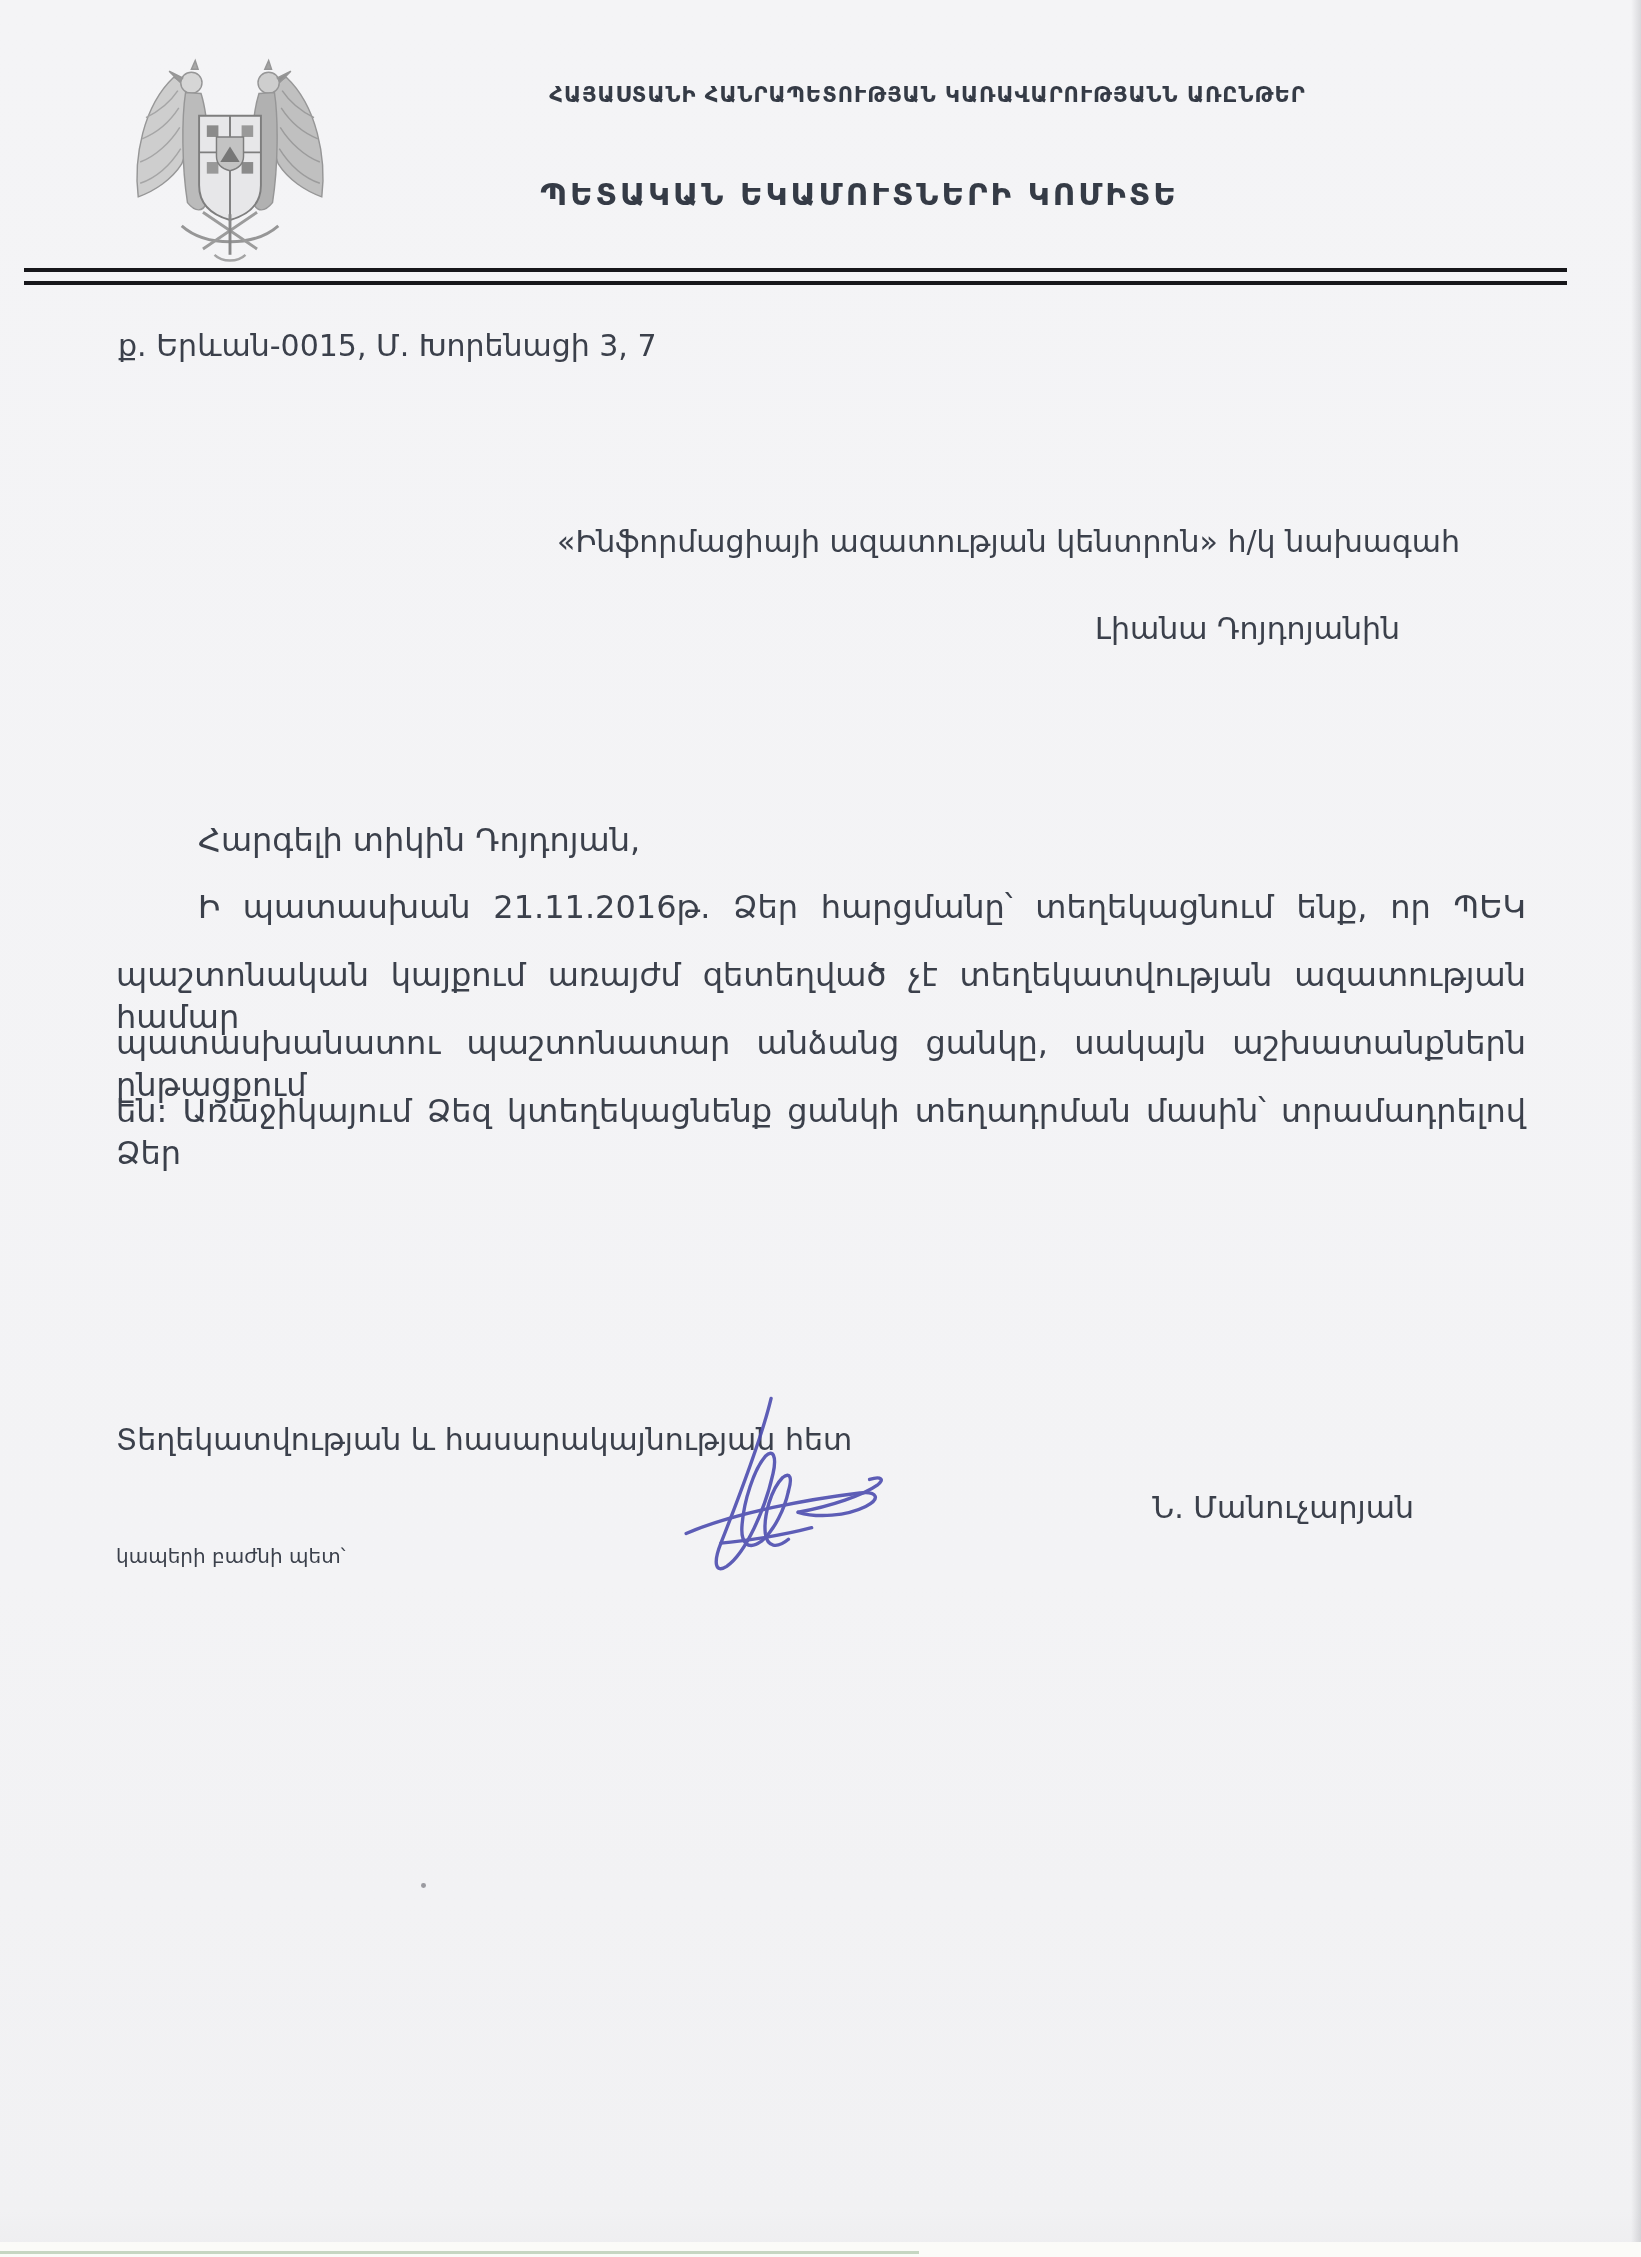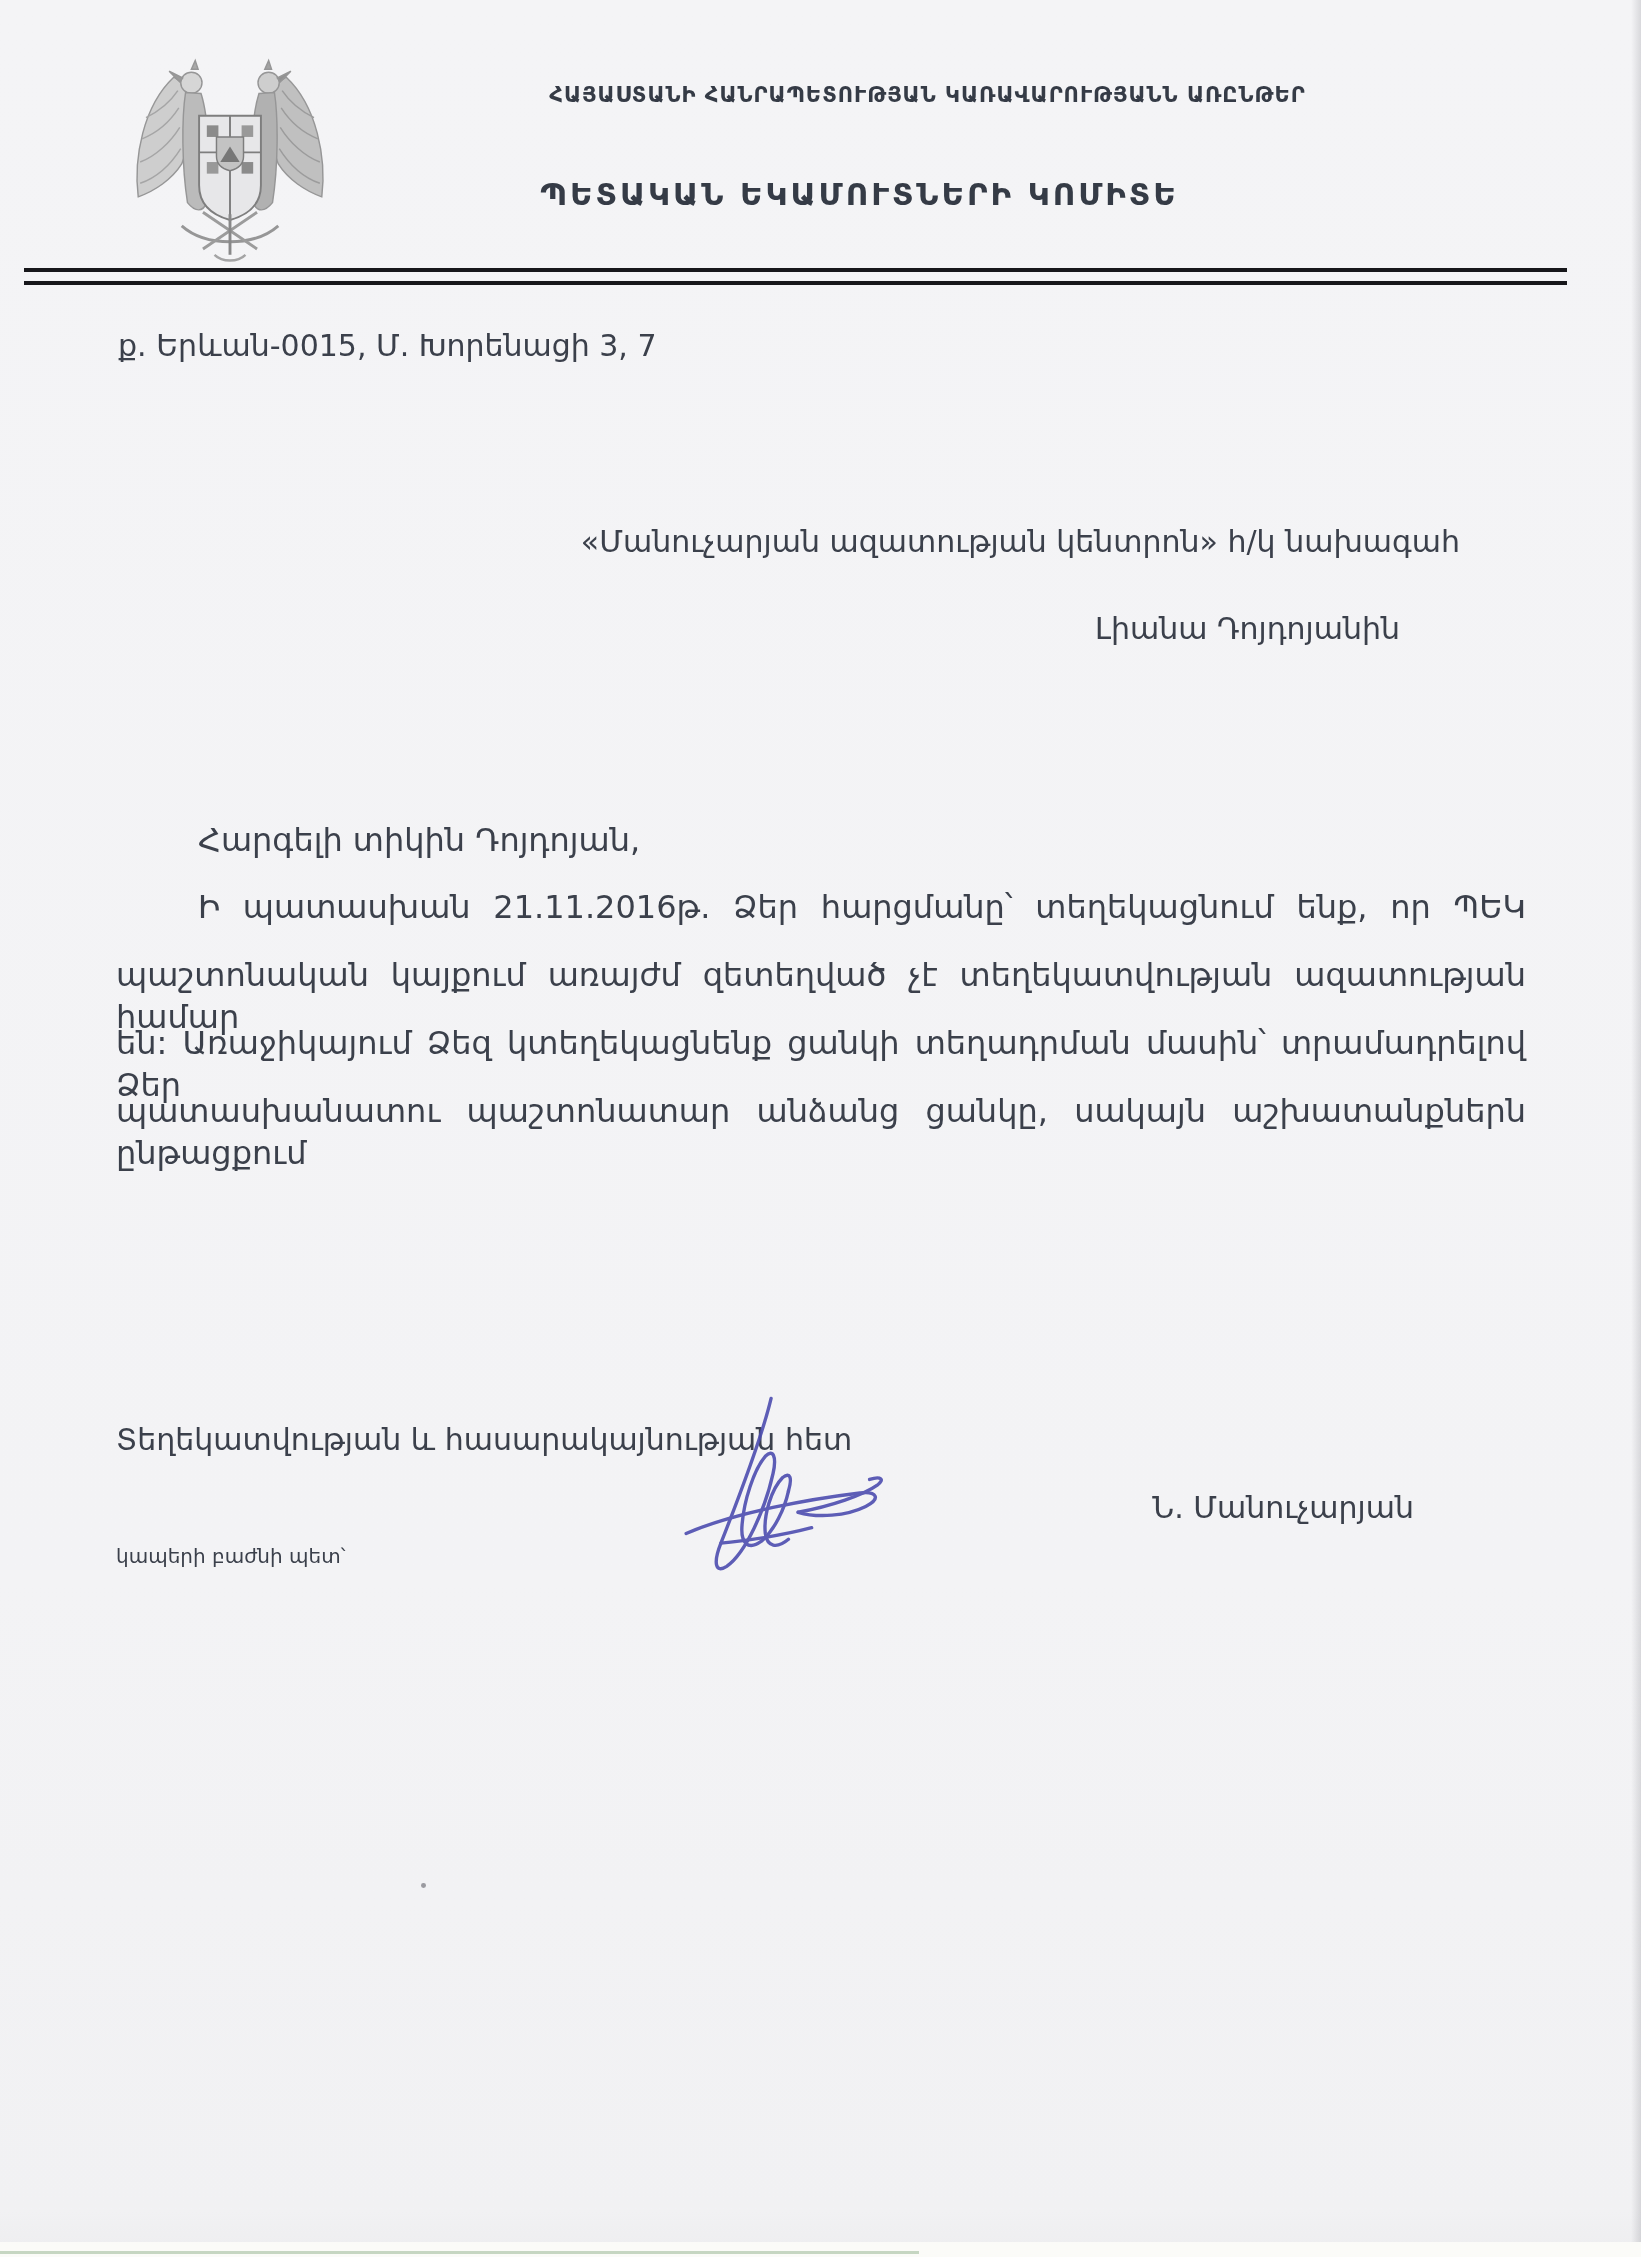--- a/index.html
+++ b/index.html
@@ -86,29 +86,29 @@
       <path d="M120,170 V212" fill="none" stroke="#7a7a7a" stroke-width="3"></path>
       <path d="M104,212 C112,220 128,220 136,212" fill="none" stroke="#9a9a9a" stroke-width="2.5"></path>
     </g>
   </svg>
 
   <div class="org-line1">ՀԱՅԱՍՏԱՆԻ ՀԱՆՐԱՊԵՏՈՒԹՅԱՆ ԿԱՌԱՎԱՐՈՒԹՅԱՆՆ ԱՌԸՆԹԵՐ</div>
   <div class="org-line2">ՊԵՏԱԿԱՆ ԵԿԱՄՈՒՏՆԵՐԻ ԿՈՄԻՏԵ</div>
   <div class="double-rule"></div>
   <div class="address">ք. Երևան-0015, Մ. Խորենացի 3, 7</div>
 
-  <div class="recipient-1">«Մանուչարյան ազատության կենտրոն» հ/կ նախագահ</div>
+  <div class="recipient-1">«Ինֆորմացիայի ազատության կենտրոն» հ/կ նախագահ</div>
   <div class="recipient-2">Լիանա Դոյդոյանին</div>
 
   <div class="salutation">Հարգելի տիկին Դոյդոյան,</div>
   <div class="body-block">
     <div class="body-line first">Ի պատասխան 21.11.2016թ. Ձեր հարցմանը՝ տեղեկացնում ենք, որ ՊԵԿ</div>
     <div class="body-line">պաշտոնական կայքում առայժմ զետեղված չէ տեղեկատվության ազատության համար</div>
+    <div class="body-line">պատասխանատու պաշտոնատար անձանց ցանկը, սակայն աշխատանքներն ընթացքում</div>
     <div class="body-line">են: Առաջիկայում Ձեզ կտեղեկացնենք ցանկի տեղադրման մասին՝ տրամադրելով Ձեր</div>
-    <div class="body-line">պատասխանատու պաշտոնատար անձանց ցանկը, սակայն աշխատանքներն ընթացքում</div>
   </div>
 
   <div class="sig-title-1">Տեղեկատվության և հասարակայնության հետ</div>
   <div class="sig-title-2">կապերի բաժնի պետ՝</div>
 
   <svg class="signature" viewBox="0 0 330 230" xmlns="http://www.w3.org/2000/svg">
     <g fill="none" stroke="#4d4db0" stroke-width="3.5" stroke-linecap="round" opacity="0.9">
       <path d="M148,18 C140,52 118,112 96,168 C88,188 90,200 102,192 C122,178 142,132 150,96 C154,78 150,70 142,78 C130,92 120,124 118,148 C116,168 124,176 138,166 C152,154 162,132 166,114"></path>
       <path d="M166,114 C170,100 168,94 160,100 C148,112 140,140 142,158 C144,172 154,174 166,164"></path>
       <path d="M60,158 C110,136 190,122 240,116 C258,114 262,122 246,130 C226,140 196,142 176,136"></path>

